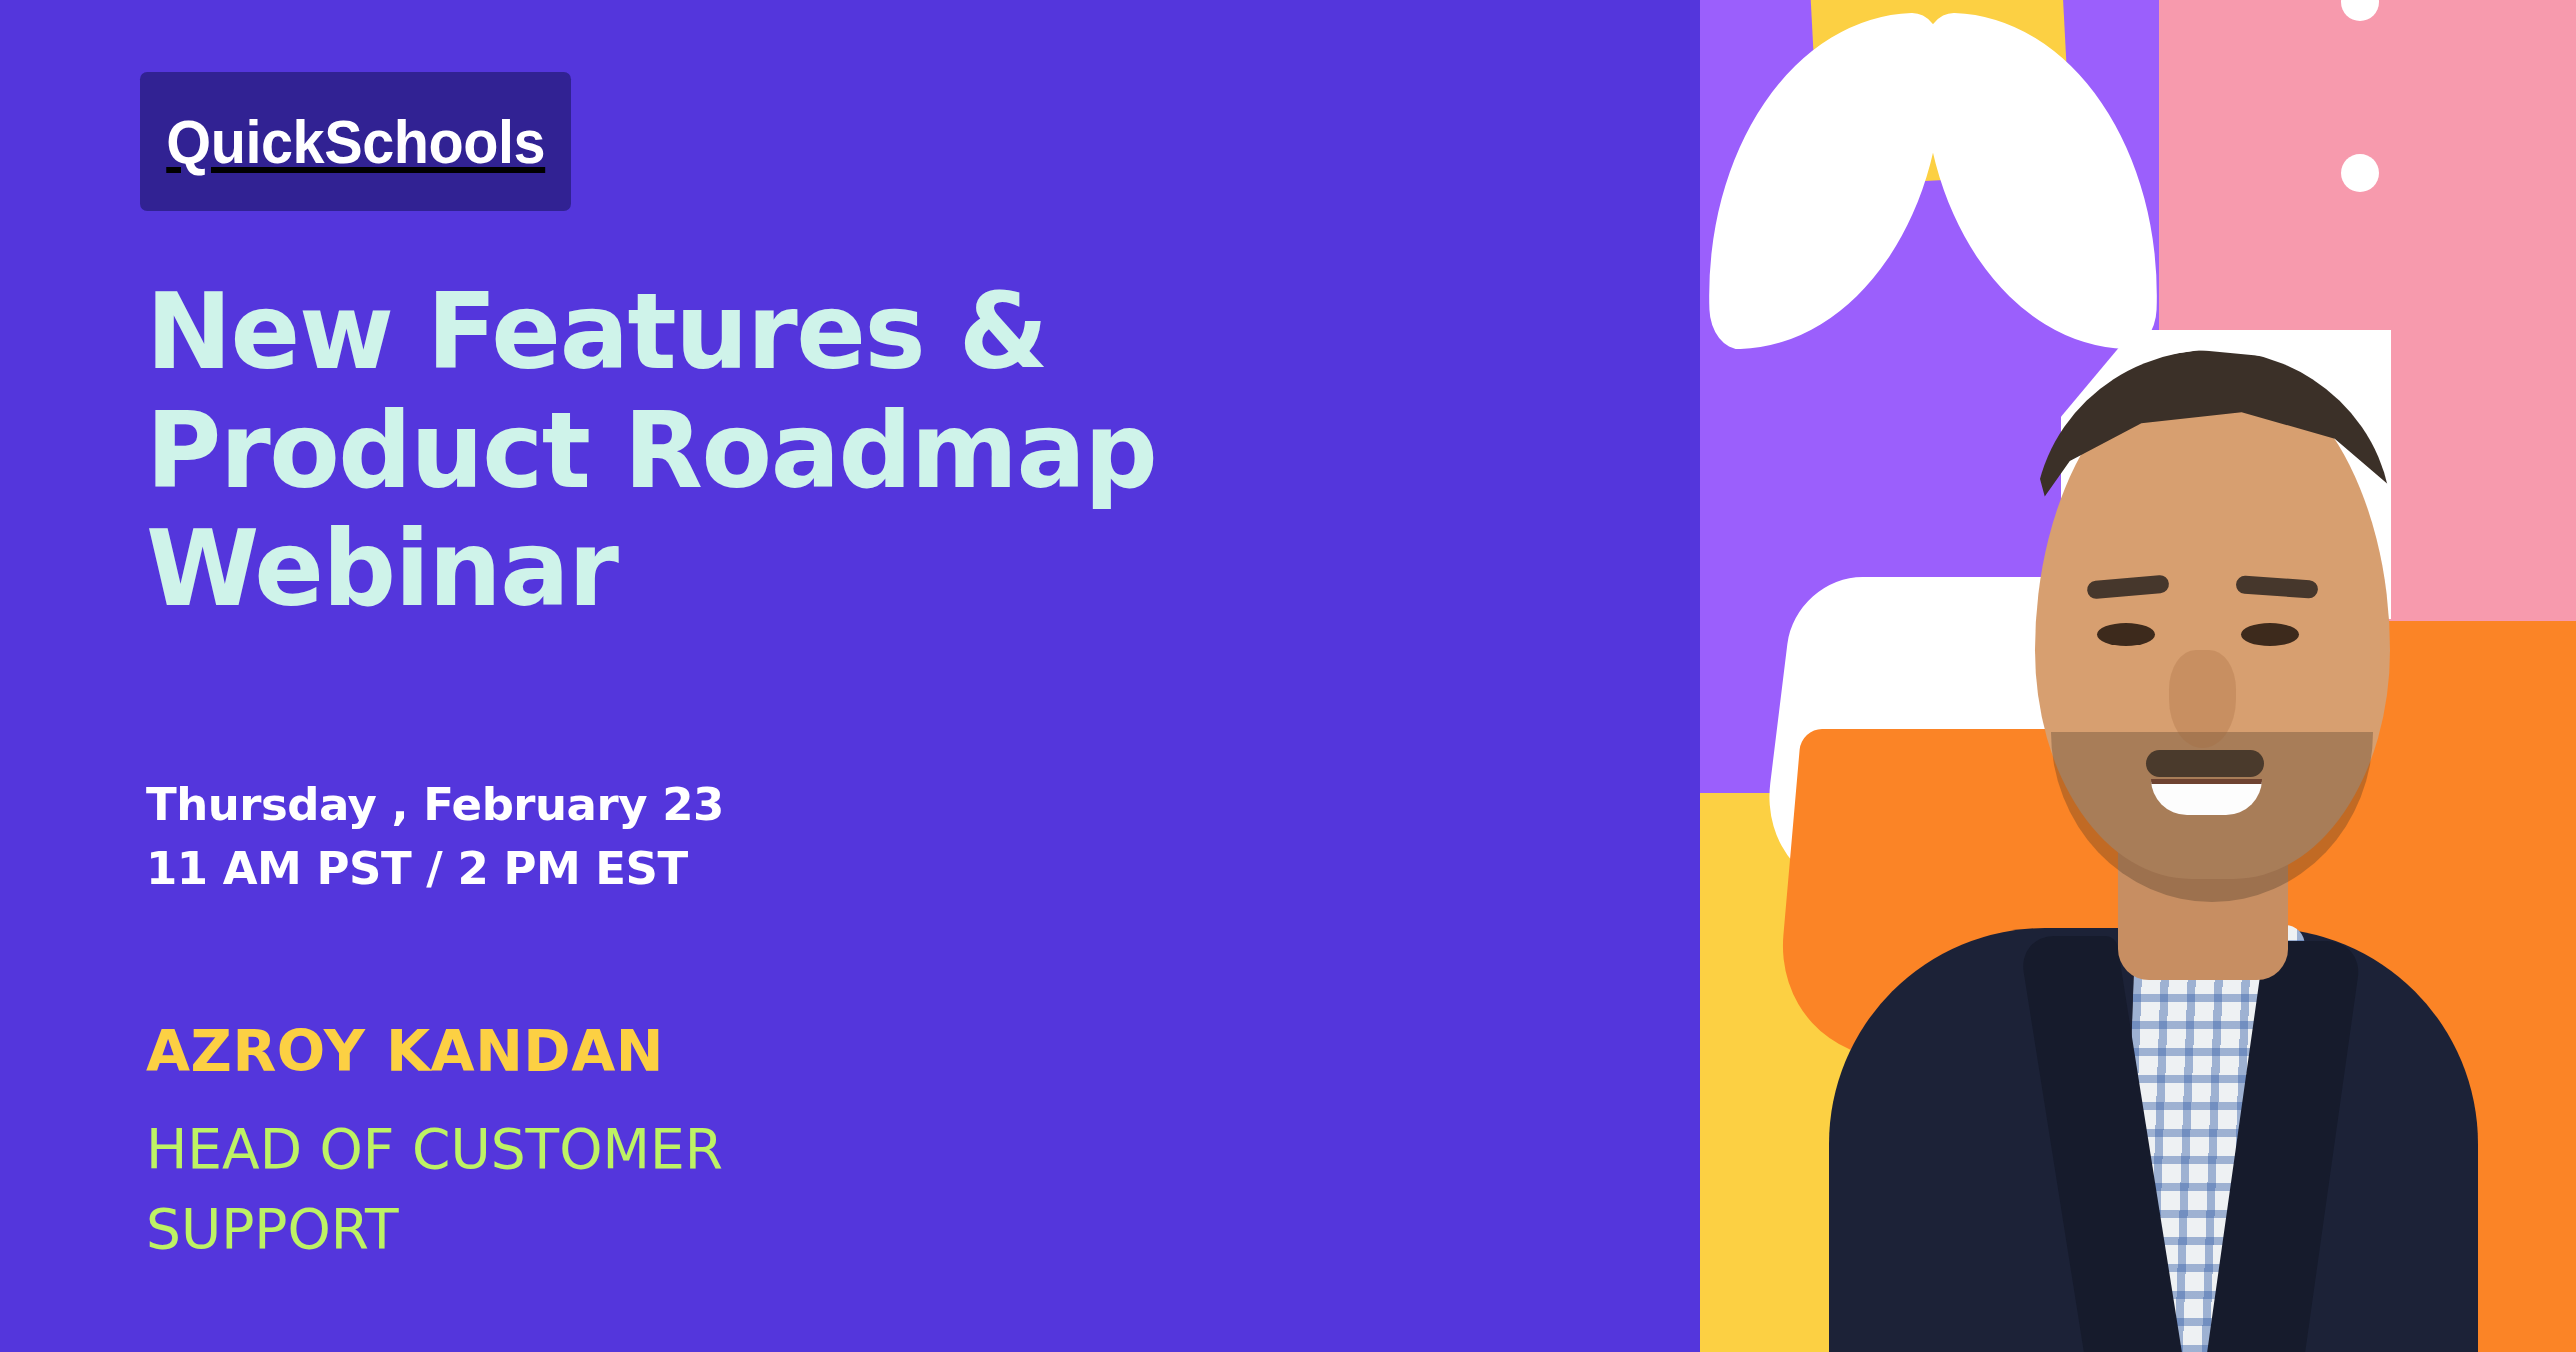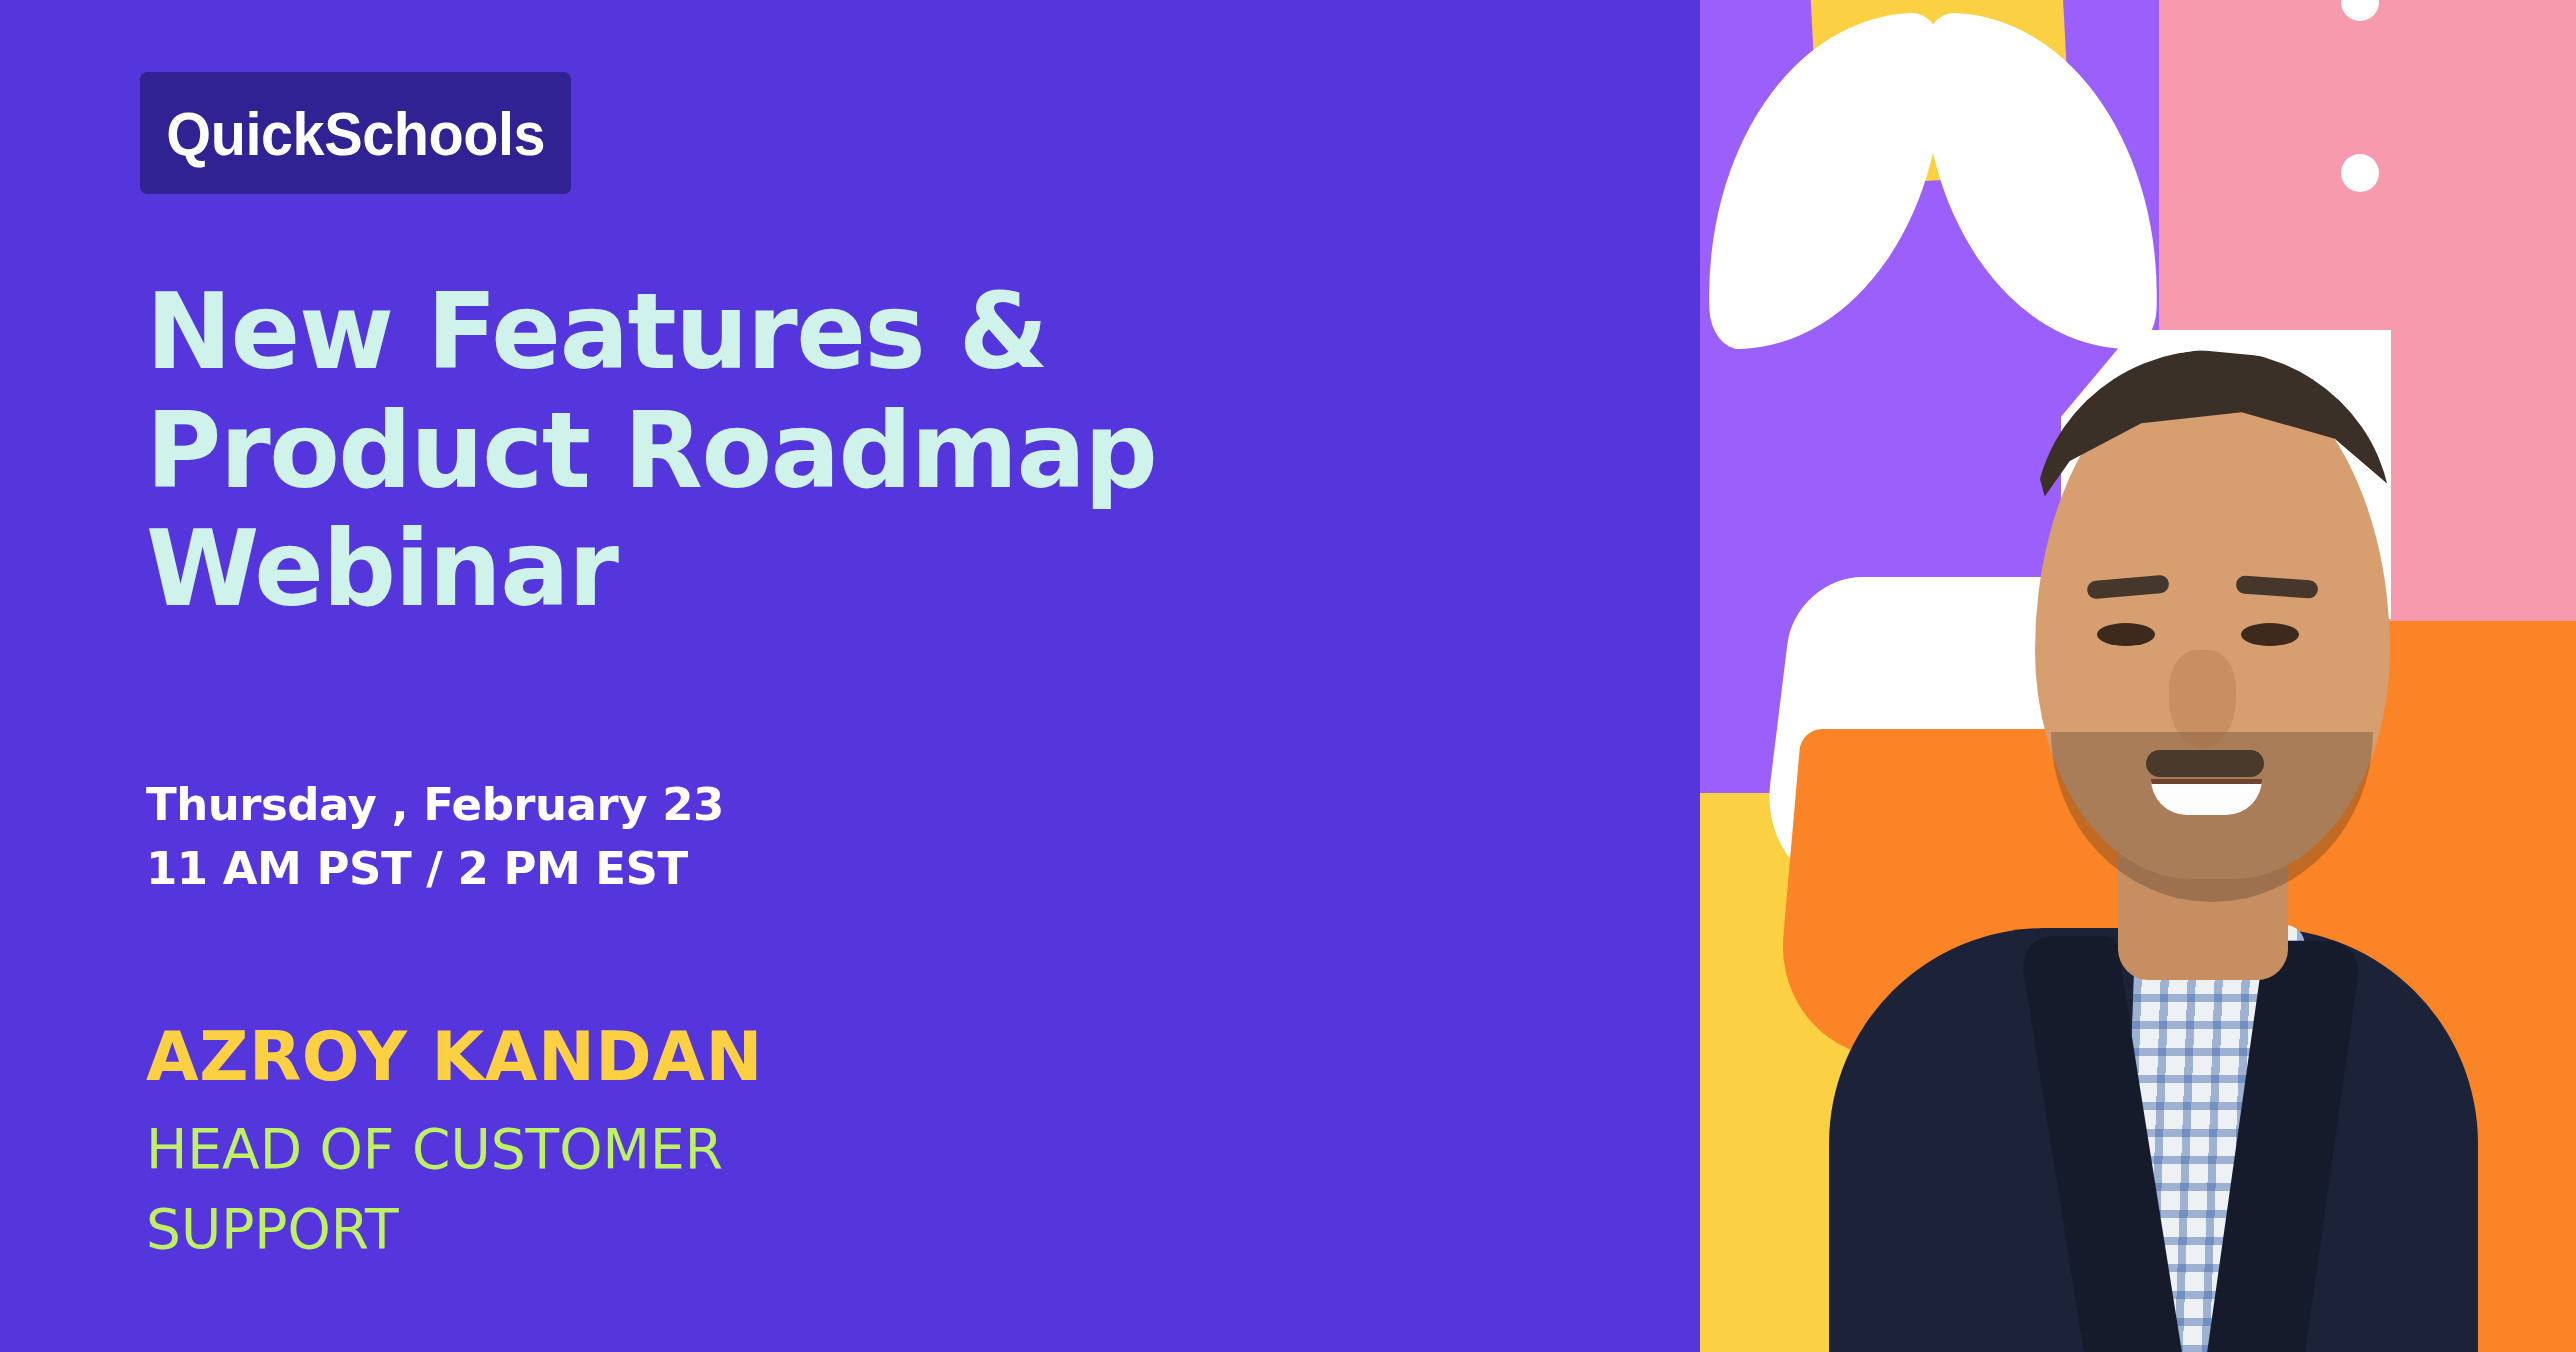--- a/index.html
+++ b/index.html
@@ -26,26 +26,27 @@
     width: 1700px;
     height: 1353px;
     background: #5436DC;
   }
 
   .logo-box {
     position: absolute;
     left: 140px;
     top: 72px;
     width: 431px;
-    height: 122px;
+    height: 139px;
     background: #312293;
     border-radius: 7.2px;
     display: flex;
     align-items: center;
     justify-content: center;
+    text-decoration: underline;
   }
   .logo-wordmark {
     font-family: "Liberation Sans Narrow", "Liberation Sans", sans-serif;
     font-weight: bold;
     font-size: 62px;
     letter-spacing: -0.5px;
     color: #FFFFFF;
     transform: scaleX(0.93);
     white-space: nowrap;
   }
@@ -80,21 +81,21 @@
     white-space: pre-line;
   }
 
   .speaker-name {
     position: absolute;
     left: 146px;
     top: 1023px;
     color: #FCD043;
     font-family: "DejaVu Sans", sans-serif;
     font-weight: bold;
-    font-size: 68px;
+    font-size: 57px;
     letter-spacing: 0.5px;
     line-height: 1;
     white-space: nowrap;
   }
 
   .speaker-title {
     position: absolute;
     left: 146px;
     top: 1110px;
     color: #bef264;

